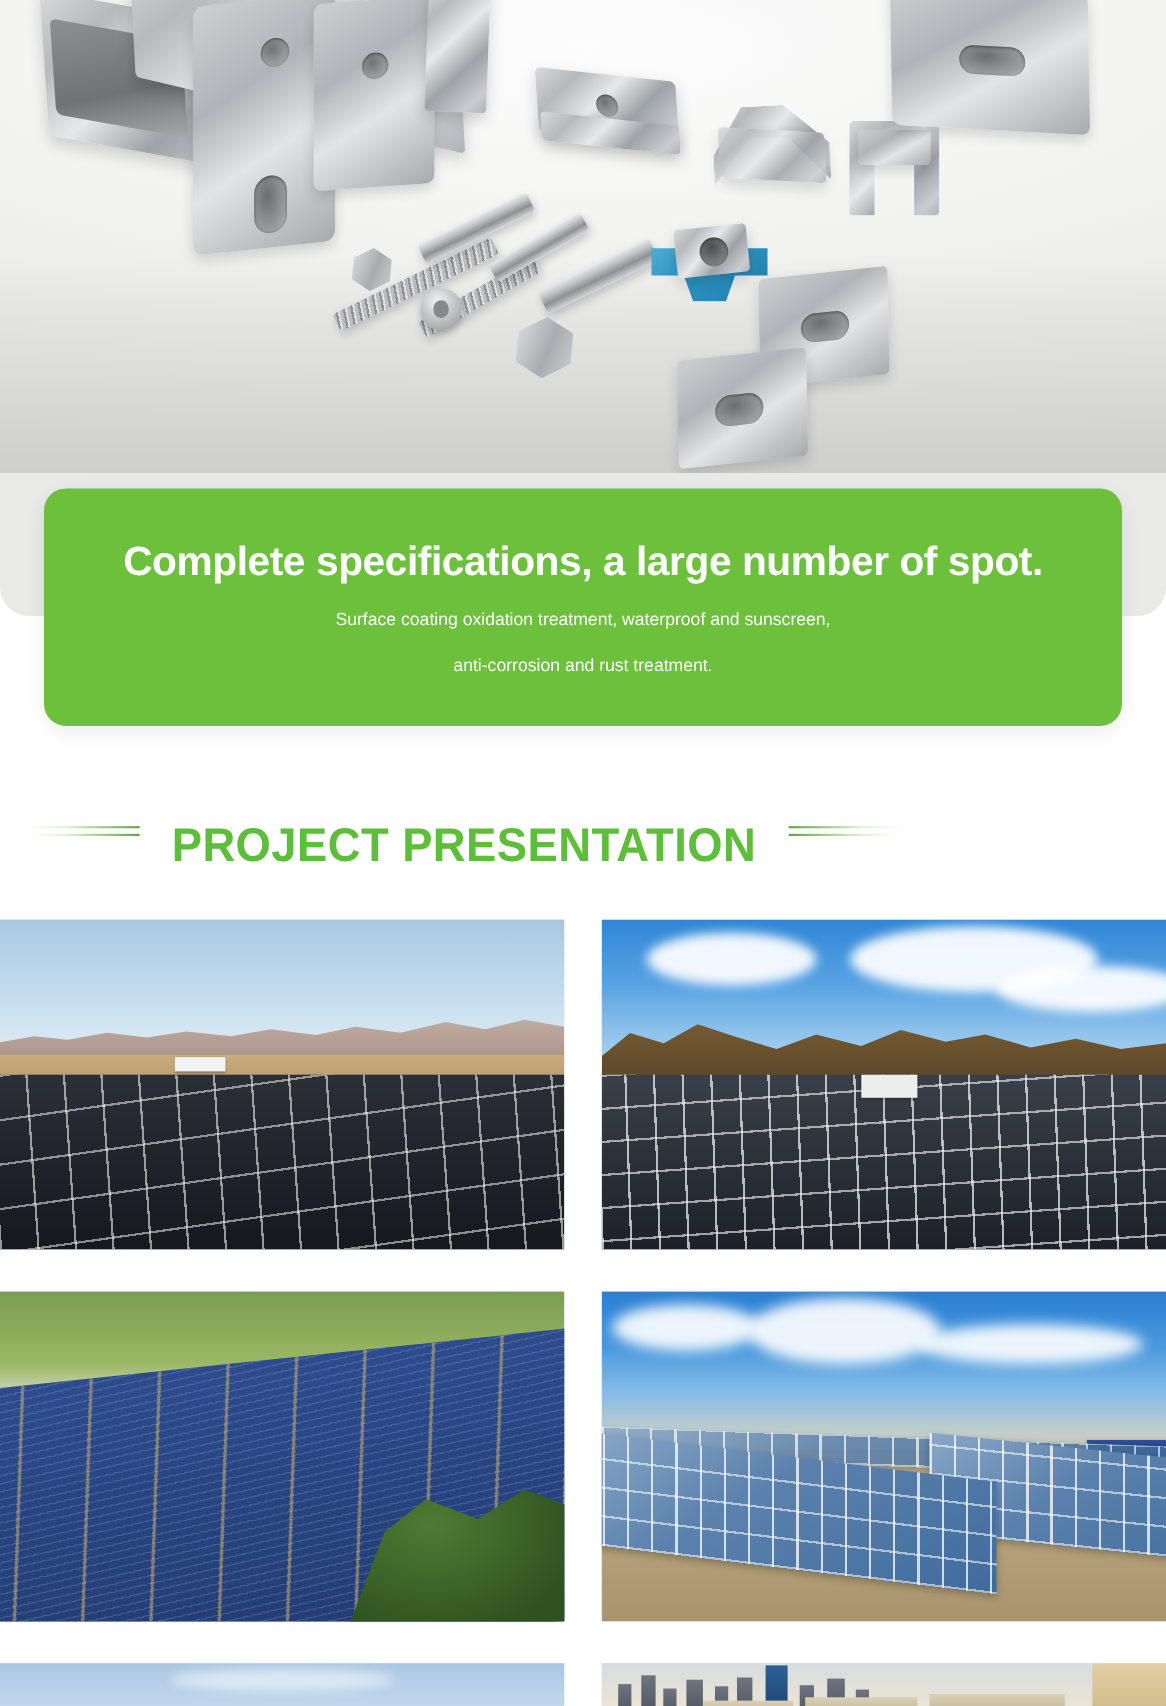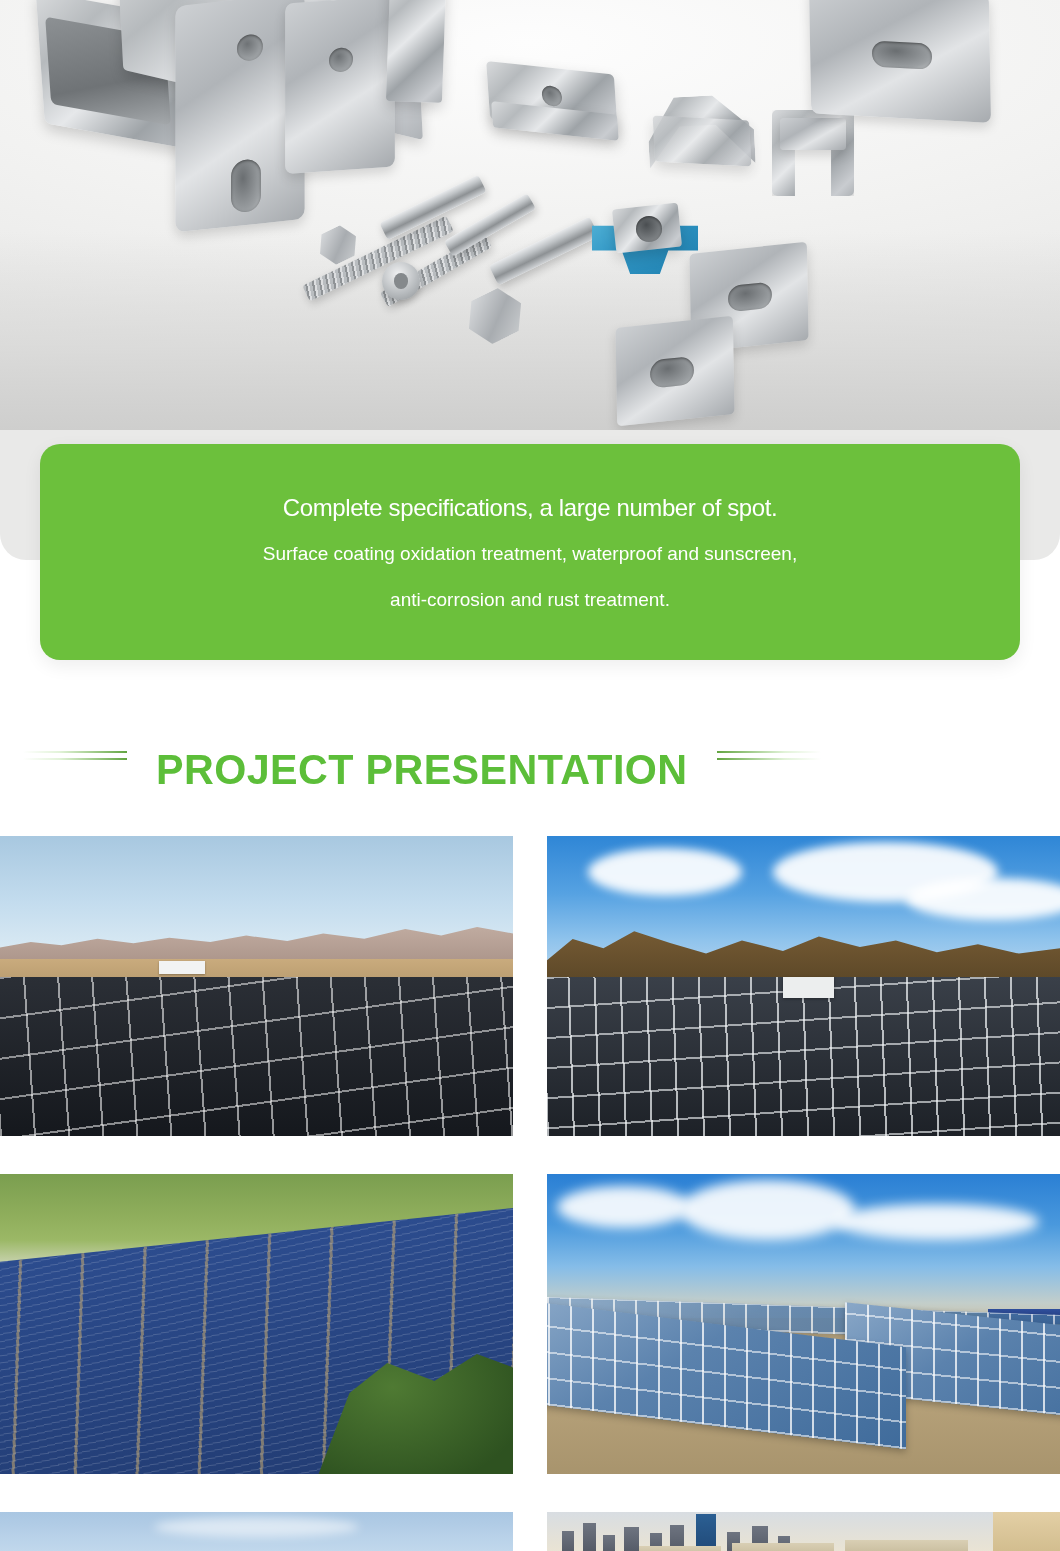--- a/index.html
+++ b/index.html
@@ -67,25 +67,25 @@
 
   
   .green-card{
     position:absolute; left:40px; top:444px; width:980px; height:216px;
     background:#6cc03c; border-radius:20px;
     box-shadow:0 6px 18px rgba(0,0,0,.07);
     display:flex; flex-direction:column; align-items:center; justify-content:center;
     padding:14px 40px;
   }
   .green-title{
-    color:#ffffff; font-size:24px; font-weight:normal; letter-spacing:-.4px;
+    color:#ffffff; font-size:37px; font-weight:bold; letter-spacing:-.4px;
     text-align:center; line-height:1.22; margin-bottom:20px;
   }
   .green-line{
-    color:#ffffff; font-size:19px; font-weight:400; text-align:center;
+    color:#ffffff; font-size:16px; font-weight:400; text-align:center;
     line-height:1.25; margin-bottom:22px;
   }
   .green-line:last-child{ margin-bottom:0; }
 
   
   .section-head{
     position:absolute; left:0; top:748px; width:844px; height:116px;
     display:flex; align-items:flex-start; justify-content:center; gap:18px;
   }
   .rule{ width:104px; height:14px; position:relative; }

